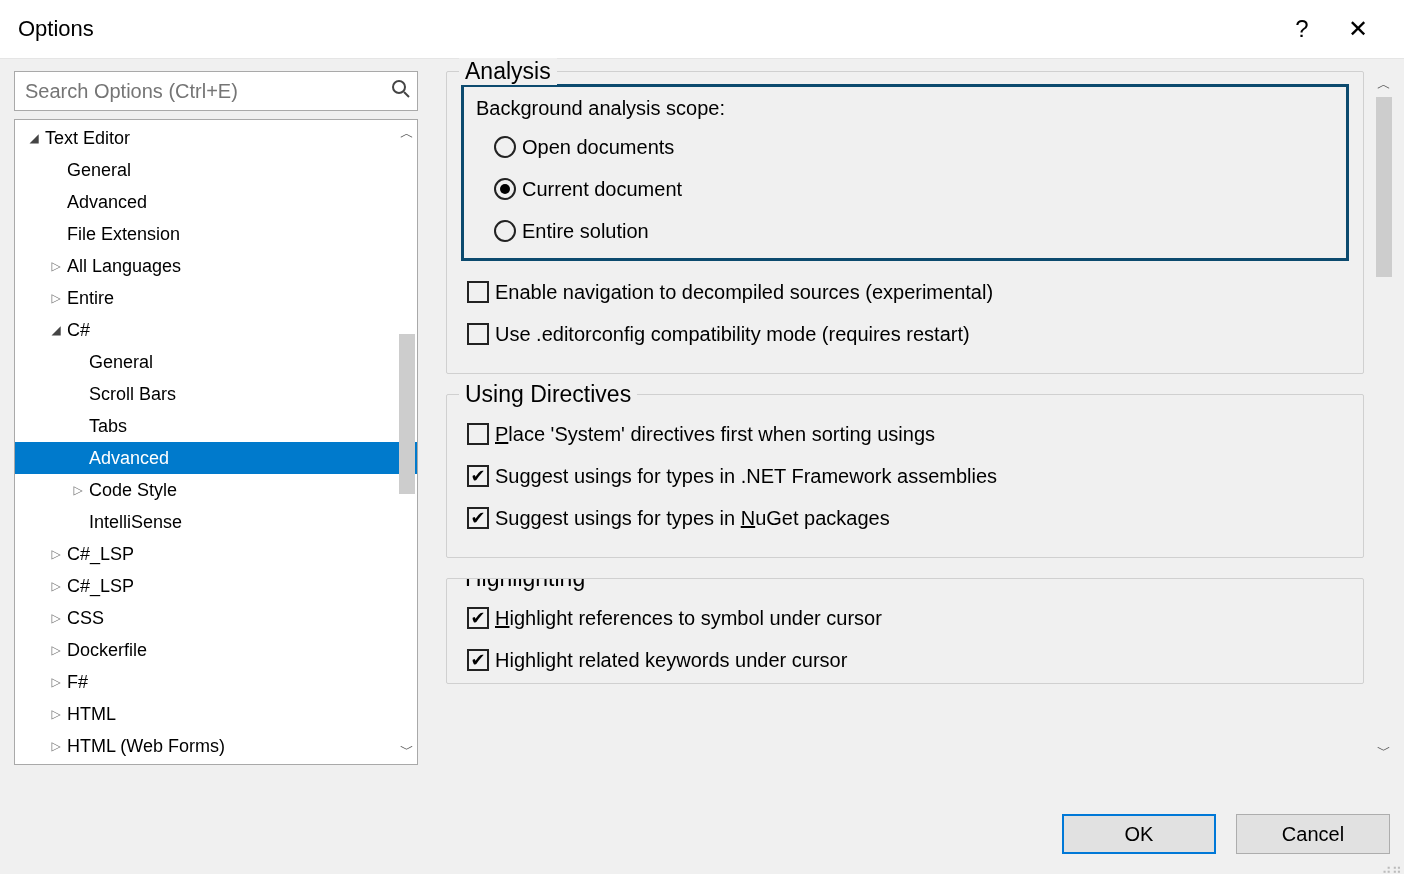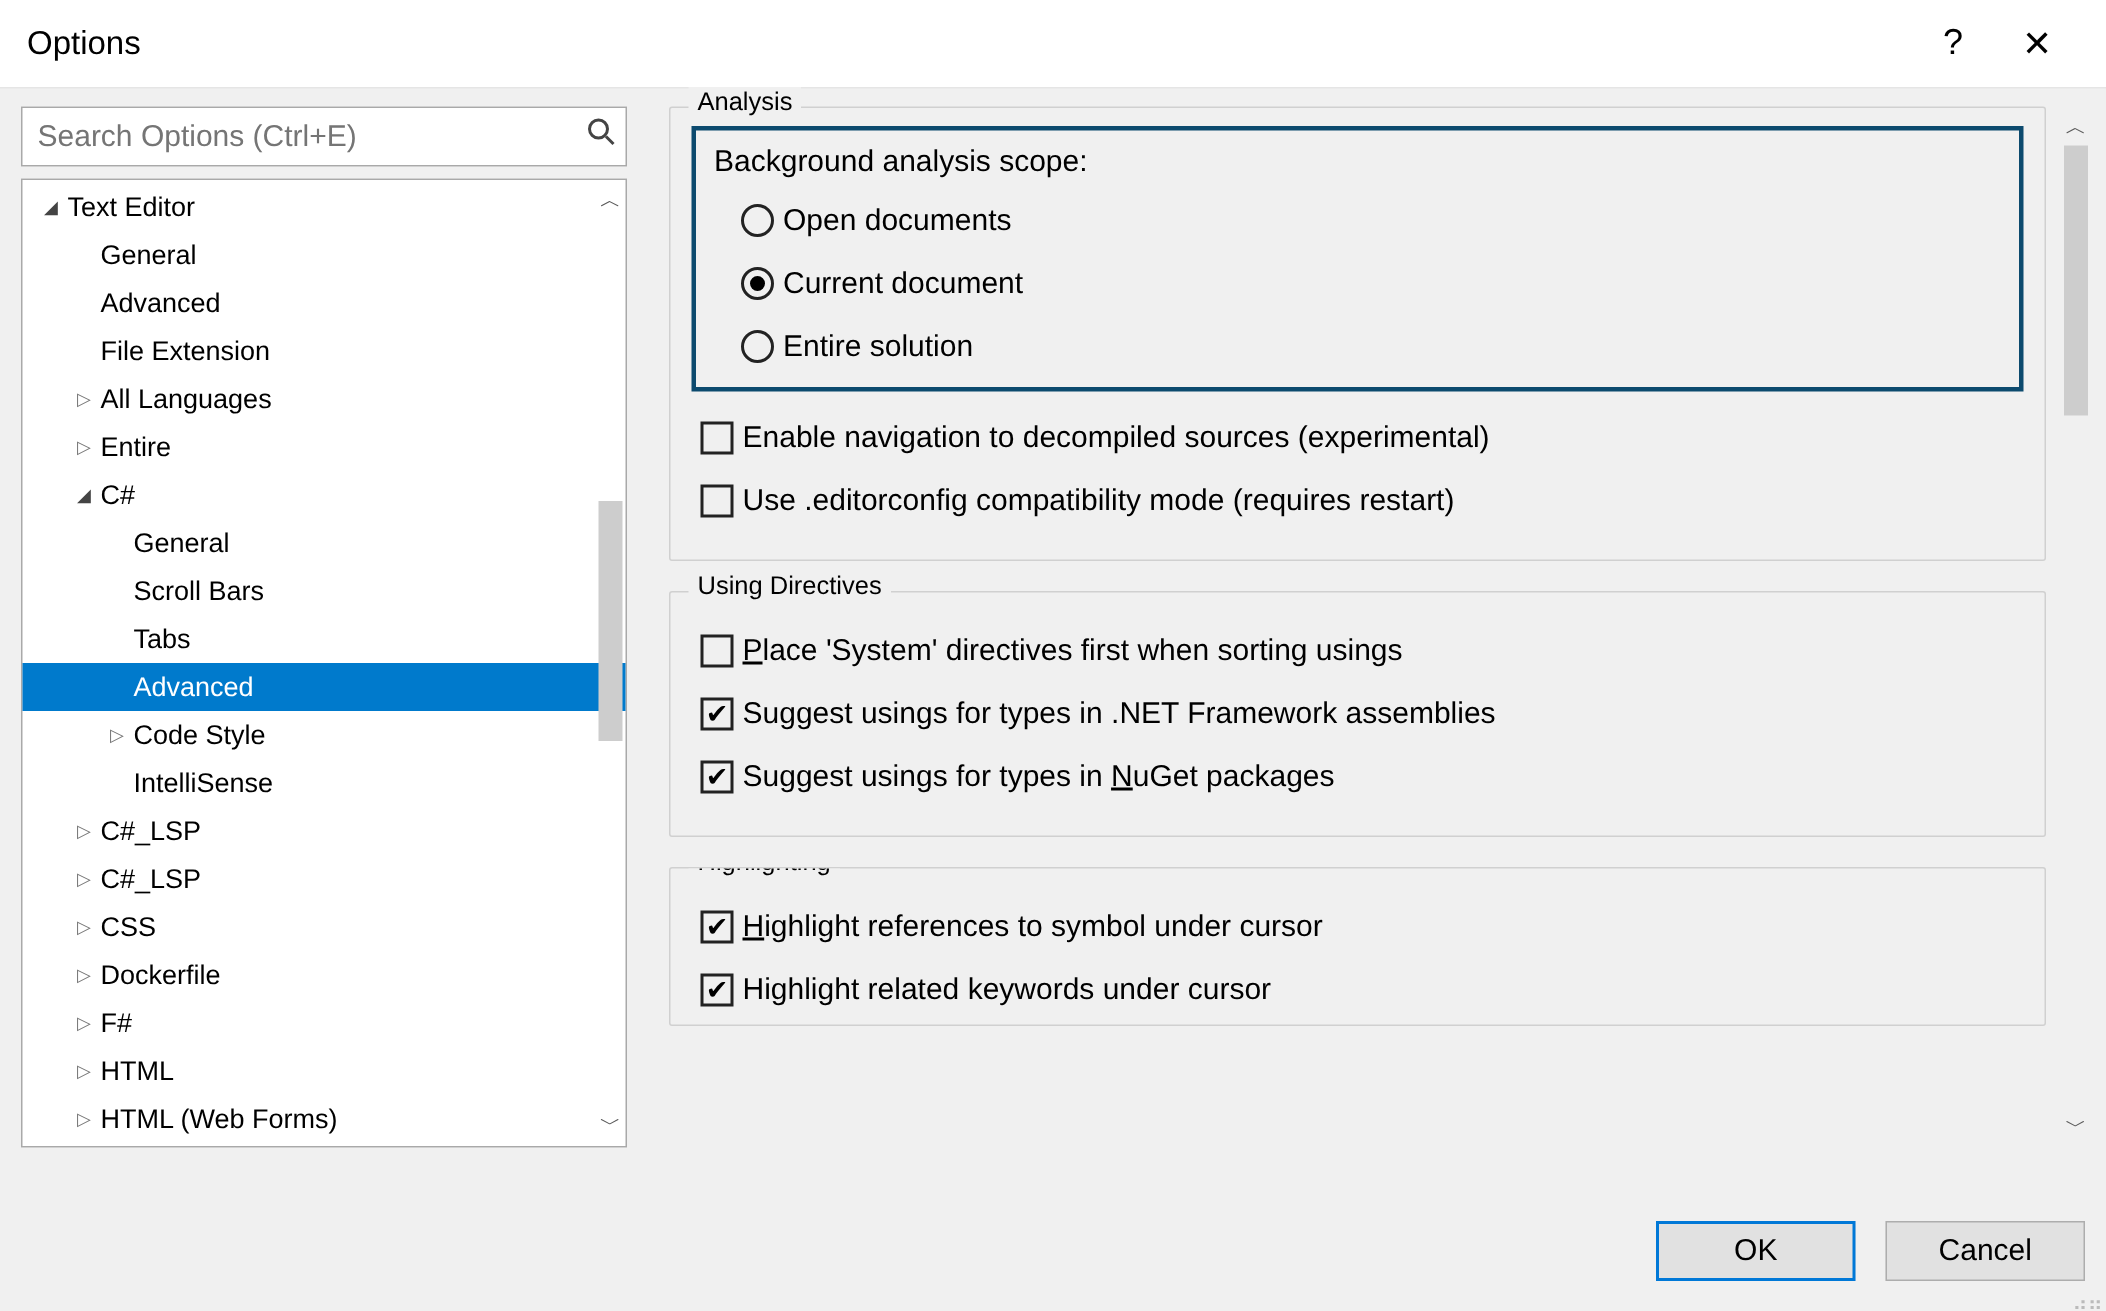--- a/index.html
+++ b/index.html
@@ -126,21 +126,21 @@
     position: relative;
     margin-right: 26px;
     background: #f0f0f0;
   }
   .group > .legend {
     position: absolute;
     top: -14px;
     left: 12px;
     background: #f0f0f0;
     padding: 0 6px;
-    font-size: 17px;
+    font-size: 23px;
   }
   .group .opt-row {
     display: flex; align-items: center;
     height: 42px;
     font-size: 20px;
   }
   .group .opt-row .ctrl { width: 28px; display: flex; align-items: center; }
   .radio {
     width: 22px; height: 22px; border: 2px solid #222; border-radius: 50%;
     display: inline-flex; align-items: center; justify-content: center;
@@ -167,21 +167,21 @@
 
   
   .footer {
     position: absolute;
     right: 14px;
     bottom: 20px;
     display: flex;
     gap: 20px;
   }
   .btn {
-    width: 133px; height: 40px;
+    width: 154px; height: 40px;
     background: #e1e1e1;
     border: 1px solid #adadad;
     font-size: 20px;
     display: flex; align-items: center; justify-content: center;
   }
   .btn.primary { border: 2px solid #0078d7; }
 
   .grip {
     position: absolute; right: 2px; bottom: 2px;
     color: #bbb; font-size: 14px; line-height: 1;

